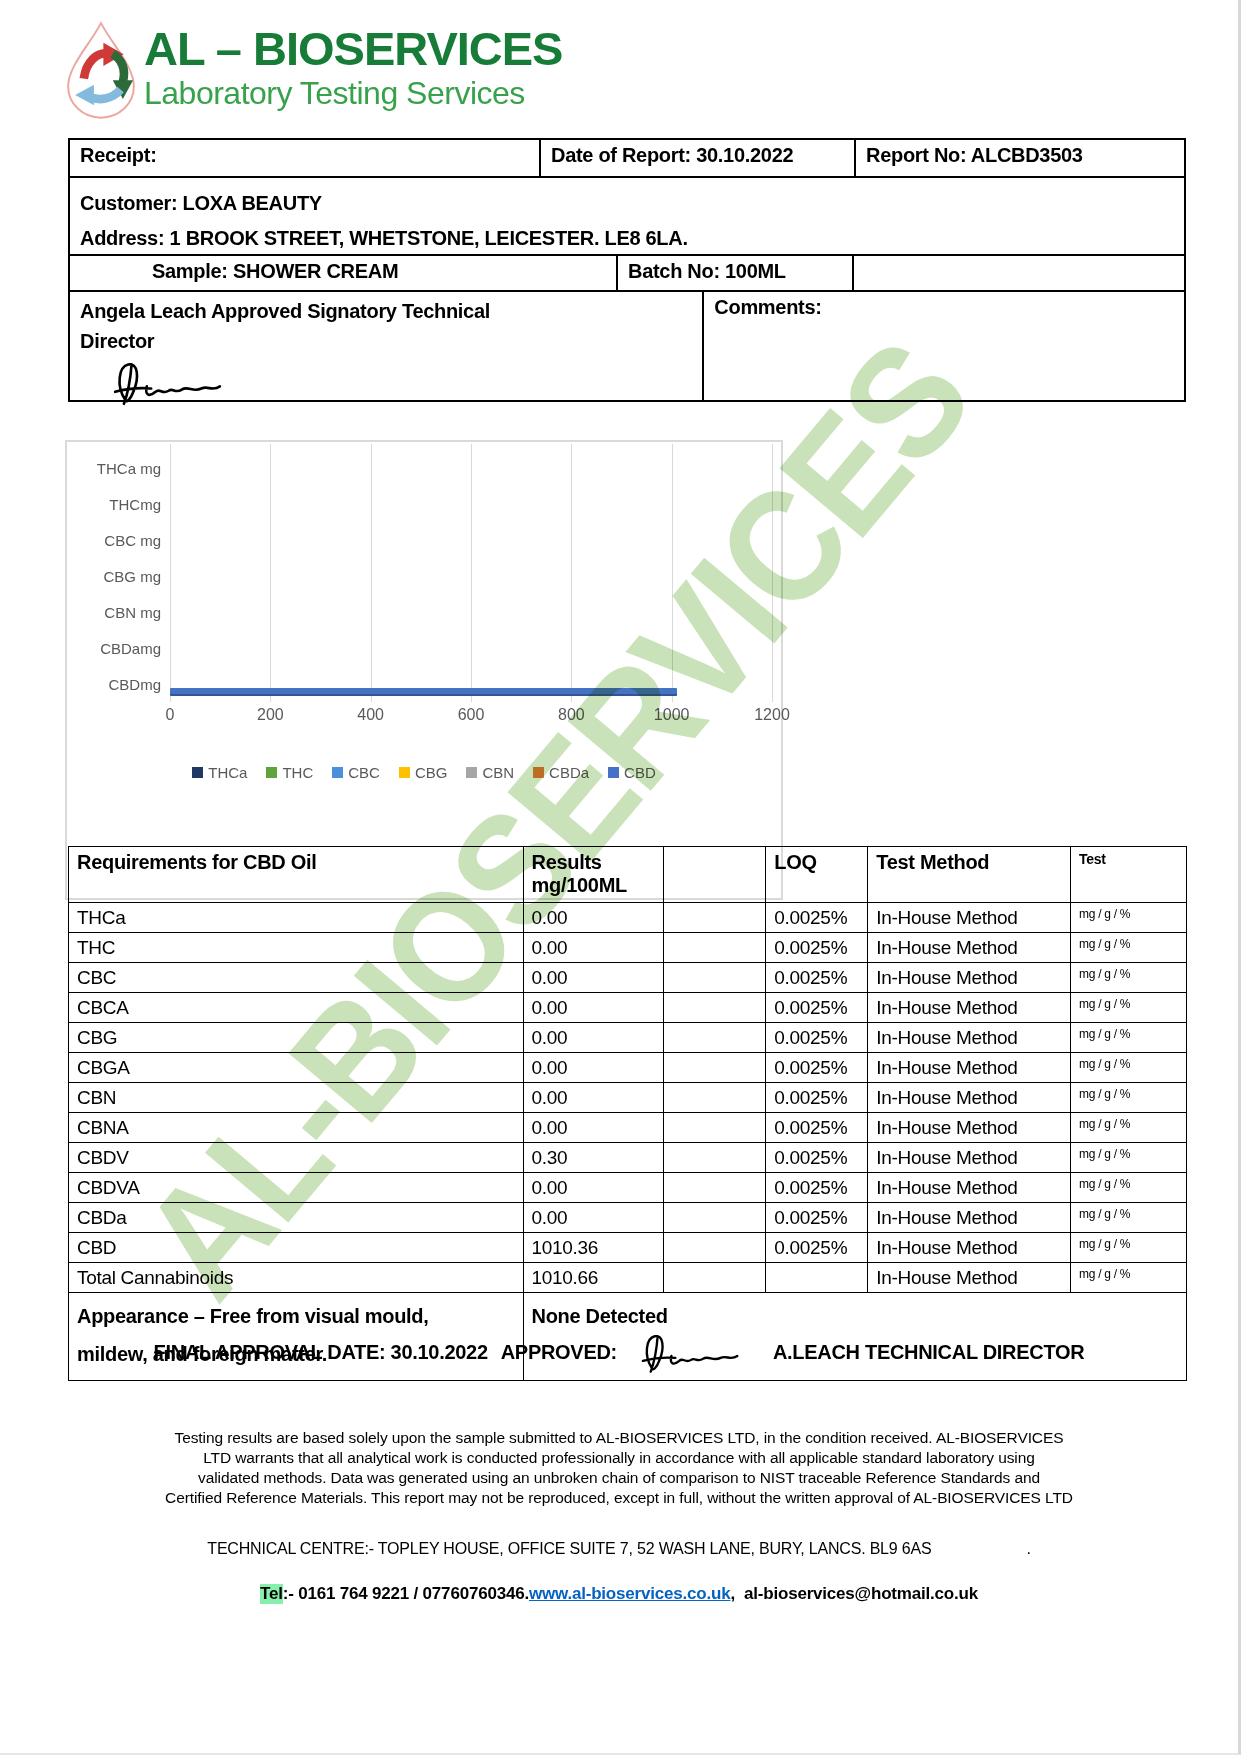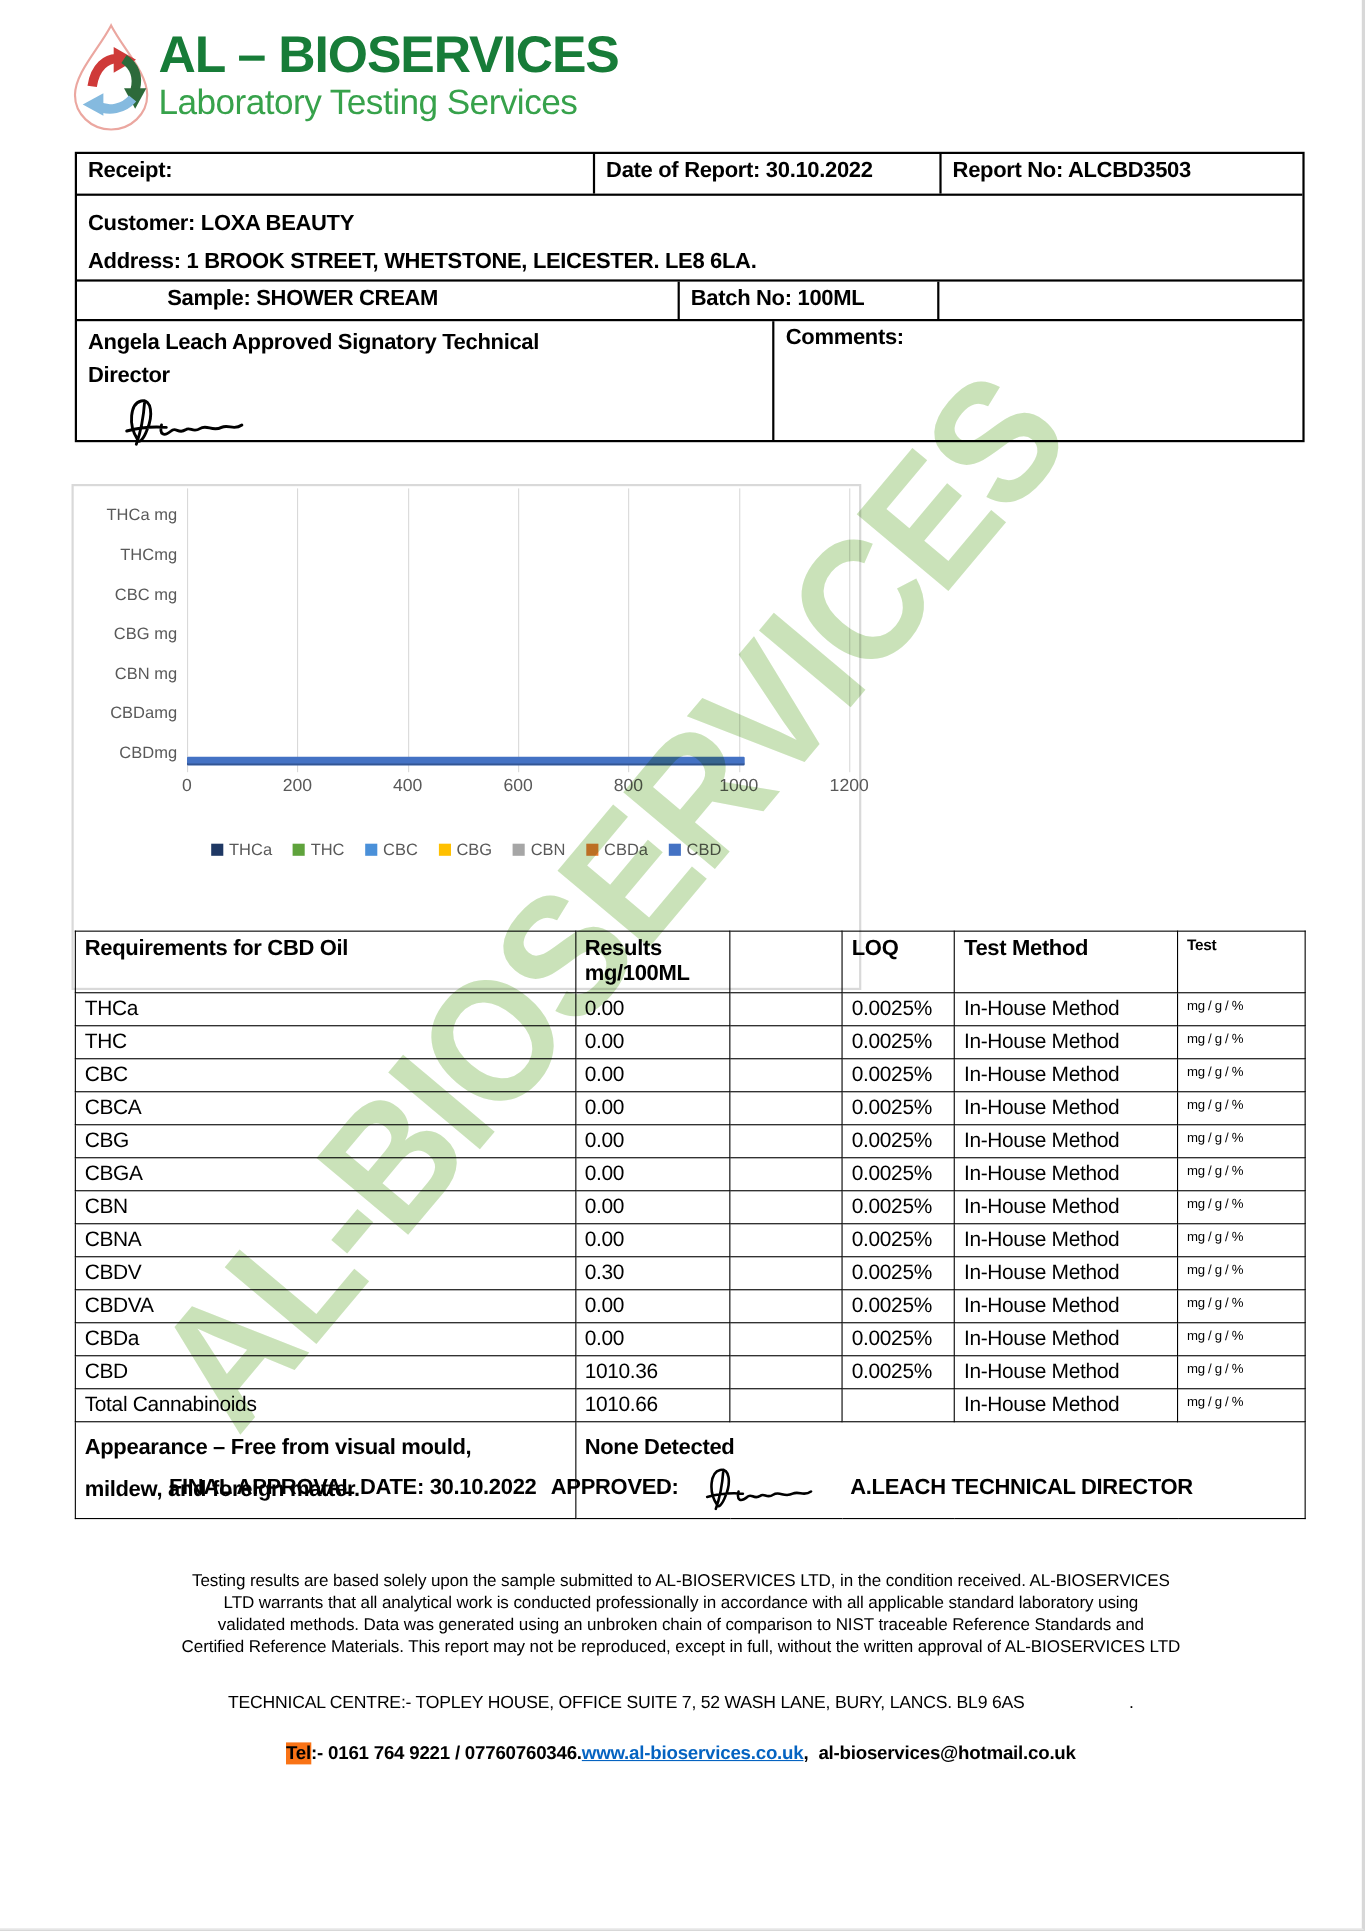--- a/index.html
+++ b/index.html
@@ -60,21 +60,21 @@
   .results-table tr.app-row td.app-label div { max-width:360px; }
   
   .approval { position:absolute; left:0; top:1330px; width:100%; display:flex; justify-content:center; align-items:center; gap:13px; }
   .approval .txt { font-size:20px; font-weight:bold; letter-spacing:-0.3px; }
   
   .disclaimer { position:absolute; left:0; top:1428px; width:100%; text-align:center; font-size:15.5px; line-height:20px; letter-spacing:-0.1px; }
   
   .tech-centre { position:absolute; left:0; top:1540px; width:100%; display:flex; justify-content:center; font-size:16px; font-weight:normal; letter-spacing:-0.2px; }
   .tech-dot { margin-left:95px; }
   .tel-line { position:absolute; left:0; top:1584px; width:100%; display:flex; justify-content:center; font-size:17px; font-weight:bold; letter-spacing:-0.2px; white-space:pre; }
-  .tel-hl { background:#f97316; }
+  .tel-hl { background:#86efac; }
   .link { color:#0563c1; text-decoration:underline; }
 </style>
 </head>
 <body>
 
 <div class="page">
 
   <div class="watermark">AL-BIOSERVICES</div>
 
   <div class="logo-wrap">

